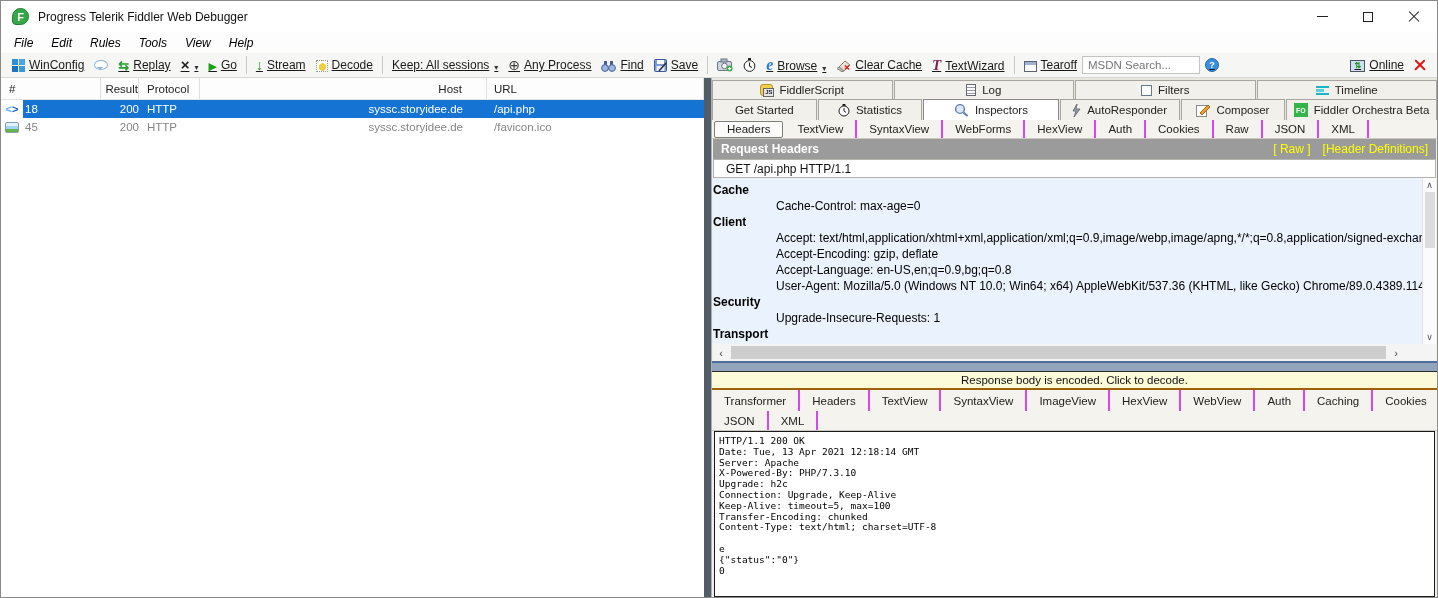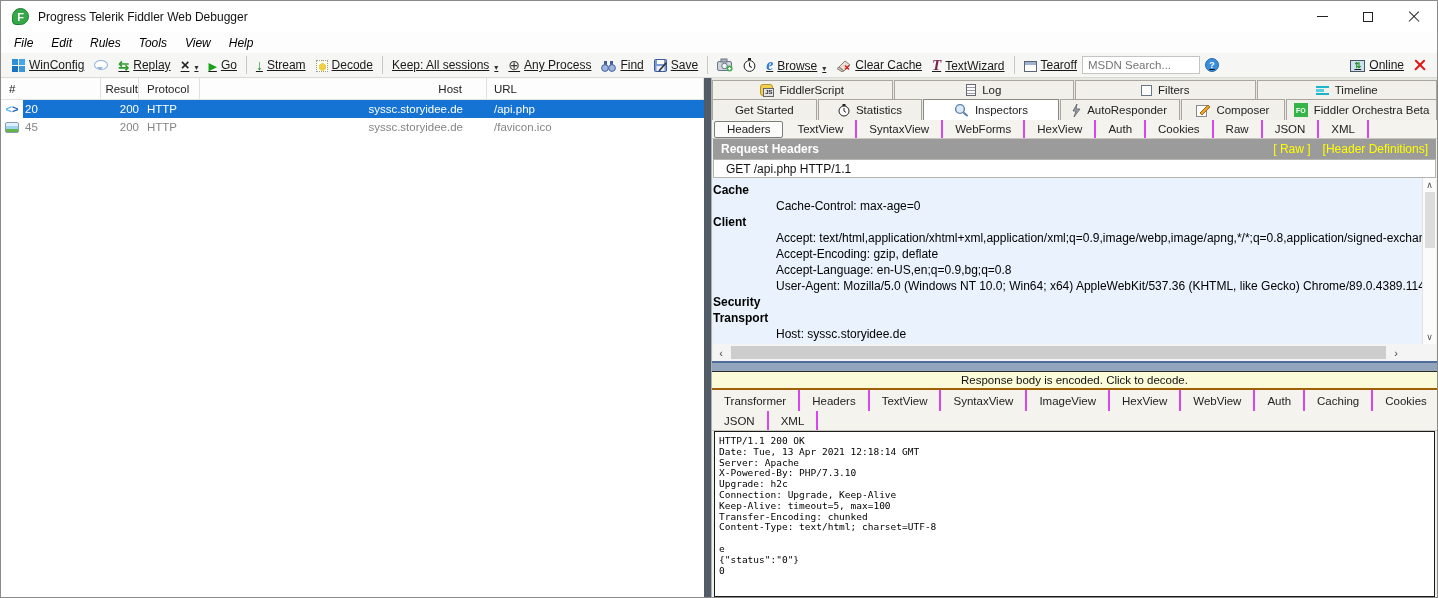--- a/index.html
+++ b/index.html
@@ -273,21 +273,21 @@
         <span class="cell c-hash">#</span>
         <span class="cell c-result">Result</span>
         <span class="cell c-proto">Protocol</span>
         <span class="cell c-host">Host</span>
         <span class="cell c-url">URL</span>
       </div>
       <div class="sess-row selected">
         <span class="cell rc-icon">
             <span class="ic-code"><b>&lt;</b><i>&gt;</i></span>
           </span>
-        <span class="cell rc-num sel">20</span>
+        <span class="cell rc-num sel">18</span>
         <span class="cell c-result sel">200</span>
         <span class="cell c-proto sel">HTTP</span>
         <span class="cell c-host sel">syssc.storyidee.de</span>
         <span class="cell c-url sel">/api.php</span>
       </div>
       <div class="sess-row">
         <span class="cell rc-icon">
             <span class="ic-img"></span>
           </span>
         <span class="cell rc-num">45</span>
@@ -404,20 +404,21 @@
       <div class="tree-wrap">
         <div class="tree">
           <div class="tree-group">Cache</div>
           <div class="tree-item">Cache-Control: max-age=0</div>
           <div class="tree-group">Client</div>
           <div class="tree-item">Accept: text/html,application/xhtml+xml,application/xml;q=0.9,image/webp,image/apng,*/*;q=0.8,application/signed-exchange;v=b3;q=0.</div>
           <div class="tree-item">Accept-Encoding: gzip, deflate</div>
           <div class="tree-item">Accept-Language: en-US,en;q=0.9,bg;q=0.8</div>
           <div class="tree-item">User-Agent: Mozilla/5.0 (Windows NT 10.0; Win64; x64) AppleWebKit/537.36 (KHTML, like Gecko) Chrome/89.0.4389.114 Safari/537.36 Edg</div>
           <div class="tree-group">Security</div>
+          <div class="tree-item">Upgrade-Insecure-Requests: 1</div>
           <div class="tree-group">Transport</div>
           <div class="tree-item">Host: syssc.storyidee.de</div>
         </div>
         <div class="vscroll">
           <span>∧</span>
           <span class="vthumb" style="position:absolute; top:14px;"></span>
           <span>∨</span>
         </div>
       </div>
 

